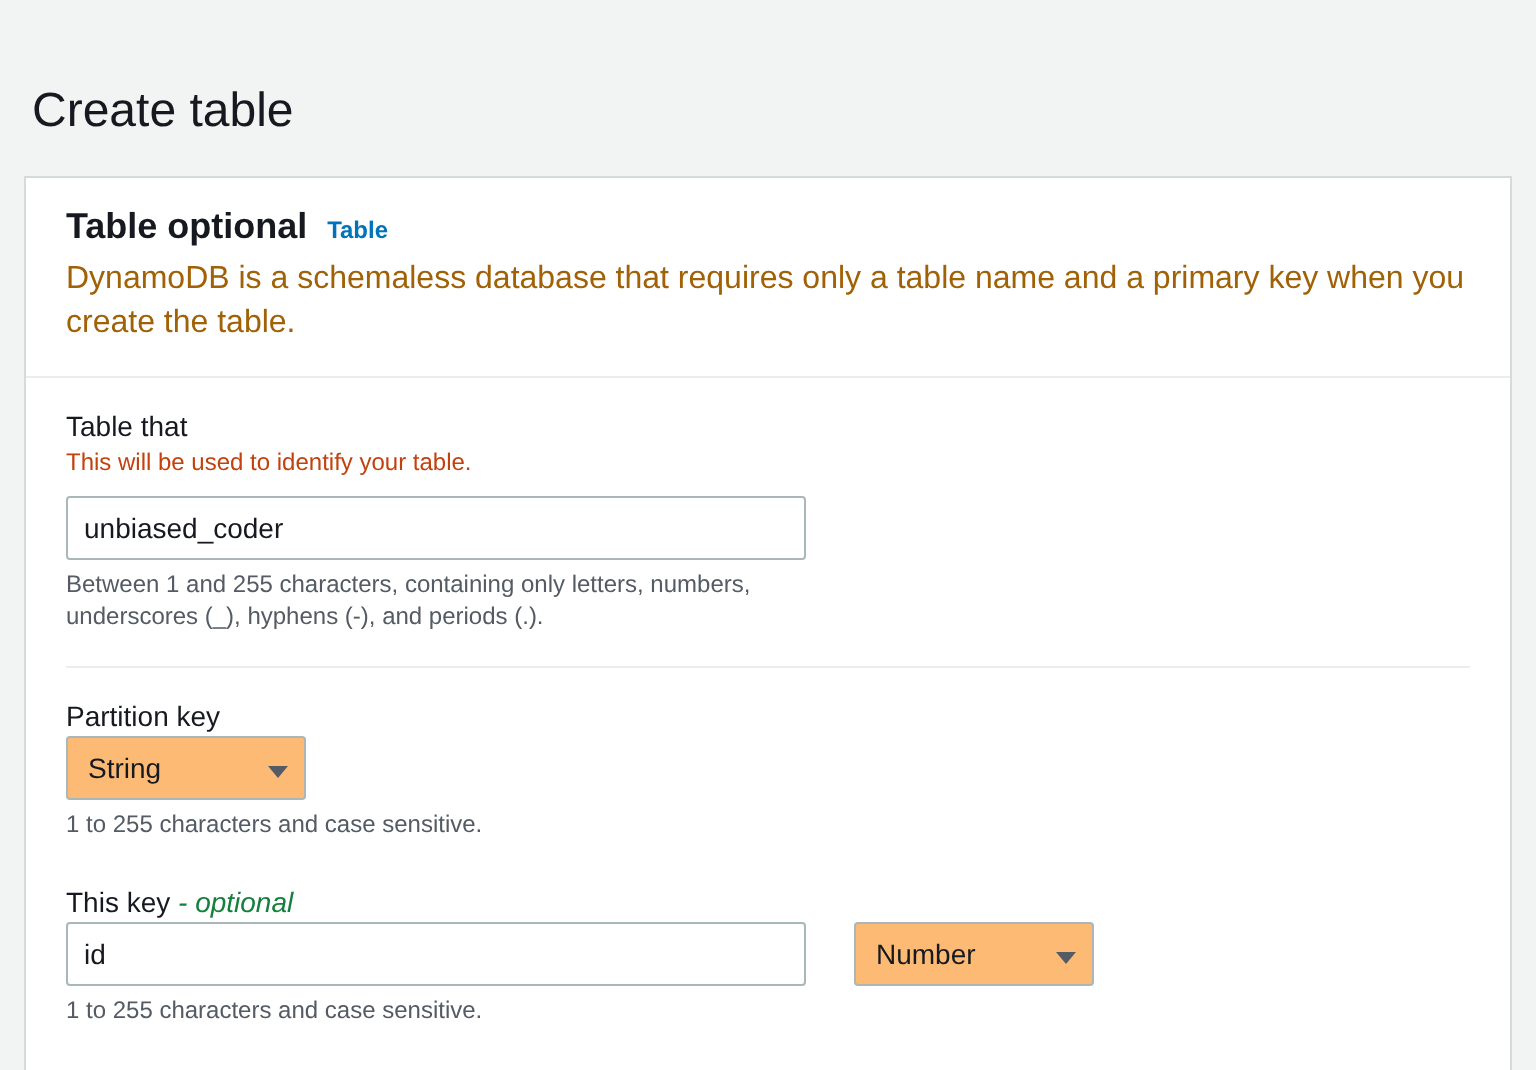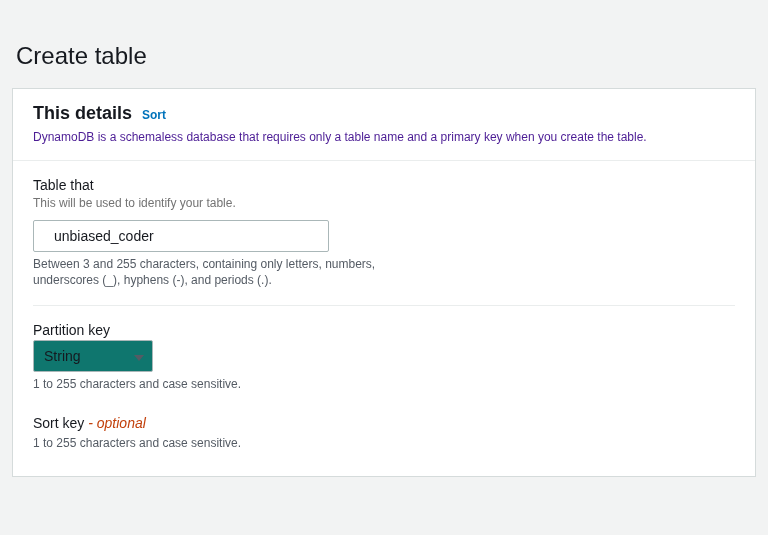--- a/index.html
+++ b/index.html
@@ -42,74 +42,74 @@
       display: inline;
     }
     .info-link {
       color: #0073bb;
       font-size: 12px;
       font-weight: 700;
       margin-left: 6px;
       cursor: pointer;
     }
     .card-header-sub {
-      color: #4c1d95;
-      font-size: 12px;
+      color: #a16207;
+      font-size: 16px;
       margin-top: 5px;
       line-height: 1.4;
     }
     .card-body {
       padding: 16px 20px 18px 20px;
     }
     .field-block {
       margin-bottom: 6px;
     }
     .field-label {
       font-size: 14px;
       color: #16191f;
       font-weight: 400;
       margin-bottom: 2px;
     }
     .field-label .optional {
       font-style: italic;
       font-weight: 400;
-      color: #c2410c;
+      color: #15803d;
     }
     .field-desc {
       font-size: 12px;
-      color: #737373;
+      color: #c2410c;
       line-height: 1.4;
       margin-bottom: 8px;
     }
     .input-row {
       display: flex;
       gap: 24px;
       align-items: center;
       margin-bottom: 4px;
     }
     input[type="text"] {
       border: 1px solid #aab7b8;
       background: #fff;
       font-size: 14px;
-      padding: 5px 20px;
+      padding: 5px 8px;
       height: 32px;
-      width: 296px;
+      width: 370px;
       color: #16191f;
       border-radius: 2px;
     }
     .select-wrap {
       position: relative;
       display: inline-block;
       width: 120px;
     }
     select {
       appearance: none;
       -webkit-appearance: none;
       border: 1px solid #aab7b8;
-      background: #0f766e;
+      background: #fdba74;
       font-size: 14px;
       padding: 5px 28px 5px 10px;
       height: 32px;
       width: 100%;
       color: #16191f;
       border-radius: 2px;
       cursor: pointer;
     }
     .select-caret {
       position: absolute;
@@ -137,35 +137,35 @@
 </head>
 <body>
 
 <div class="page-header">
   <h1 class="page-title">Create table</h1>
 </div>
 
 <div class="card">
   <div class="card-header">
     <div>
-      <span class="card-header-title">This details</span>
-      <span class="info-link">Sort</span>
+      <span class="card-header-title">Table optional</span>
+      <span class="info-link">Table</span>
     </div>
     <div class="card-header-sub">DynamoDB is a schemaless database that requires only a table name and a primary key when you create the table.</div>
   </div>
 
   <div class="card-body">
 
     <div class="field-block">
       <div class="field-label">Table that</div>
       <div class="field-desc">This will be used to identify your table.</div>
       <div class="input-row">
         <input type="text" value="unbiased_coder" style="">
       </div>
-      <div class="field-hint" style="max-width:370px;">Between 3 and 255 characters, containing only letters, numbers, underscores (_), hyphens (-), and periods (.).</div>
+      <div class="field-hint" style="max-width:370px;">Between 1 and 255 characters, containing only letters, numbers, underscores (_), hyphens (-), and periods (.).</div>
     </div>
 
     <hr class="divider">
 
     <div class="field-block">
       <div class="field-label">Partition key</div>
       <div class="input-row">
         <div class="select-wrap">
           <select>
             <option>String</option>
@@ -177,19 +177,32 @@
           </span>
         </div>
       </div>
       <div class="field-hint">1 to 255 characters and case sensitive.</div>
     </div>
 
     <div class="section-gap"></div>
 
     <div class="field-block">
       <div class="field-label">
-        <span>Sort key</span><span class="optional"> - optional</span>
+        <span>This key</span><span class="optional"> - optional</span>
+      </div>
+      <div class="input-row">
+        <input type="text" value="id" style="">
+        <div class="select-wrap">
+          <select>
+            <option>Number</option>
+          </select>
+          <span class="select-caret">
+            <svg width="10" height="6" viewBox="0 0 10 6">
+                <path d="M0 0 L5 6 L10 0 Z" fill="#545b64"></path>
+              </svg>
+          </span>
+        </div>
       </div>
       <div class="field-hint">1 to 255 characters and case sensitive.</div>
     </div>
 
   </div>
 </div>
 
 </body></html>

